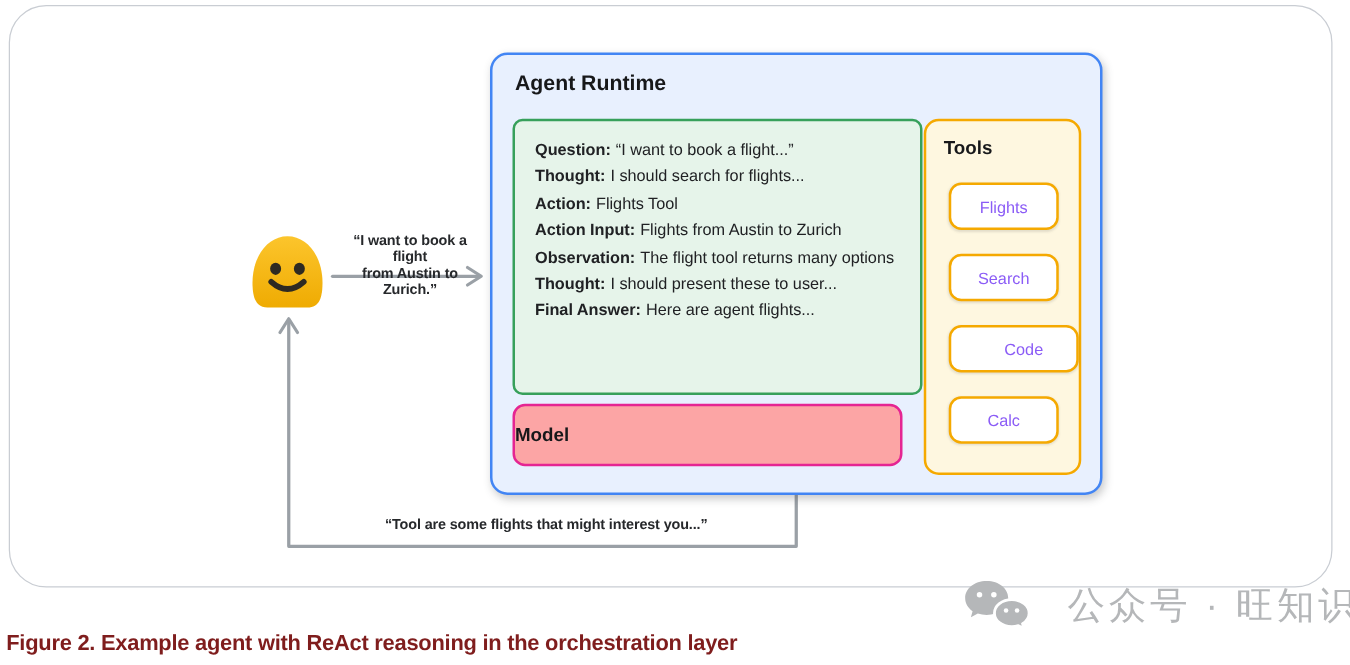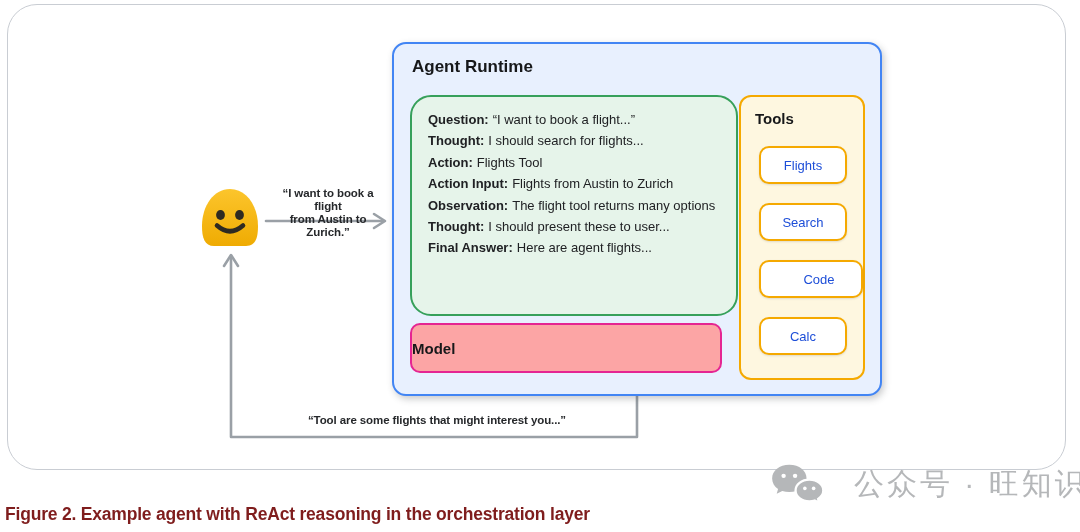--- a/index.html
+++ b/index.html
@@ -19,40 +19,40 @@
     letter-spacing:-.1px;
   }
   .runtime-box{
     position:absolute;left:392px;top:42px;width:486px;height:350px;
     background:#e8f0fe;border:2px solid #4285f4;border-radius:14px;
     box-shadow:2px 3px 7px rgba(60,64,67,.28);
   }
   .runtime-title{position:absolute;left:18px;top:13px;font-size:17px;font-weight:600;color:#17181a;}
   .react-box{
     position:absolute;left:16px;top:51px;width:308px;height:205px;
-    background:#e6f4ea;border:2px solid #37a05b;border-radius:21px;
+    background:#e6f4ea;border:2px solid #37a05b;border-radius:8px;
     padding:12px 0 0 16px;box-sizing:content-box;
   }
   .react-line{font-size:13px;line-height:21.4px;color:#202124;white-space:nowrap;}
   .react-line b{font-weight:700;margin-right:4px;}
   .model-box{
     position:absolute;left:16px;top:279px;width:308px;height:46px;
     background:#fca5a5;border:2px solid #e52592;border-radius:10px;
     display:flex;align-items:center;box-sizing:content-box;
   }
   .model-label{font-size:15px;font-weight:600;color:#17181a;}
   .tools-box{
     position:absolute;left:345px;top:51px;width:122px;height:281px;
     background:#fef7e0;border:2px solid #f5a900;border-radius:12px;
   }
   .tools-title{position:absolute;left:14px;top:13px;font-size:15px;font-weight:600;color:#17181a;}
   .tool-btn{
     position:absolute;left:18px;width:84px;height:34px;background:#ffffff;
     border:2px solid #f5a900;border-radius:10px;display:flex;align-items:center;justify-content:center;
-    font-size:13px;font-weight:500;color:#1d4ed8;box-shadow:0 1px 2px rgba(60,64,67,.15);
+    font-size:13px;font-weight:500;color:#8b5cf6;box-shadow:0 1px 2px rgba(60,64,67,.15);
   }
   .tool-btn.b0{top:49px;} .tool-btn.b1{top:106px;} .tool-btn.b2{top:163px;padding-left:16px;} .tool-btn.b3{top:220px;}
   .response-label{
     position:absolute;left:297px;top:414px;width:280px;text-align:center;
     font-size:11.5px;font-weight:600;color:#26282b;letter-spacing:-.1px;
   }
   .caption{
     position:absolute;left:5px;top:504px;font-size:17.5px;font-weight:700;color:#7f1d1d;
     letter-spacing:-.2px;white-space:nowrap;text-align:right;
   }

